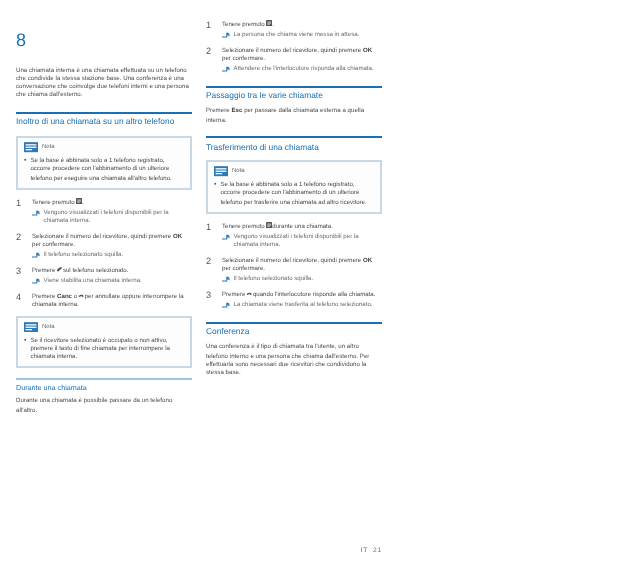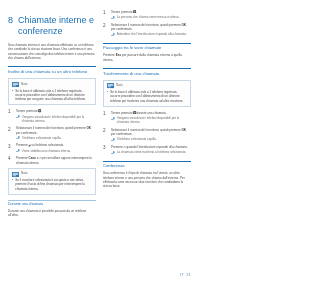--- a/index.html
+++ b/index.html
@@ -141,21 +141,20 @@
 </style>
 </head>
 <body>
 
 <div class="page">
 
   <div class="col col-left">
 
     <div class="chapter">
       <div class="chapter-num">8</div>
-      <div class="chapter-title">Chiamate interne e conferenze</div>
     </div>
 
     <p class="p">Una chiamata interna è una chiamata effettuata su un telefono che condivide la stessa stazione base. Una conferenza è una conversazione che coinvolge due telefoni interni e una persona che chiama dall'esterno.</p>
 
     <div class="sec">
       <div class="sec-rule"></div>
       <div class="sec-title two">Inoltro di una chiamata su un altro telefono</div>
     </div>
 
     <div class="note">

